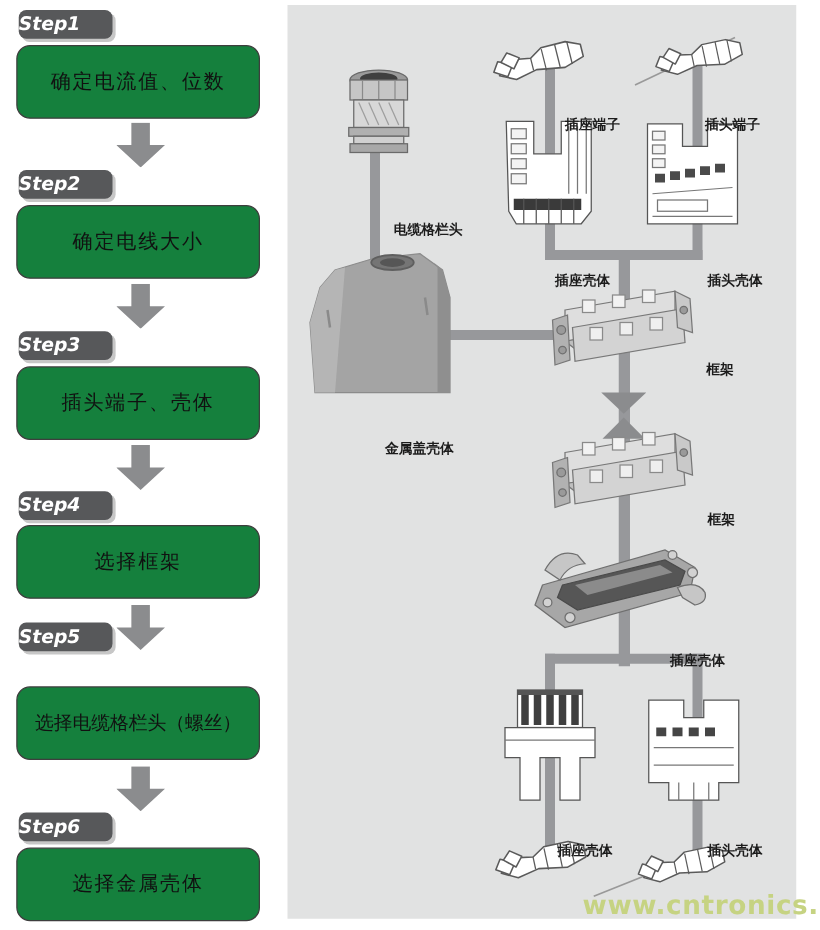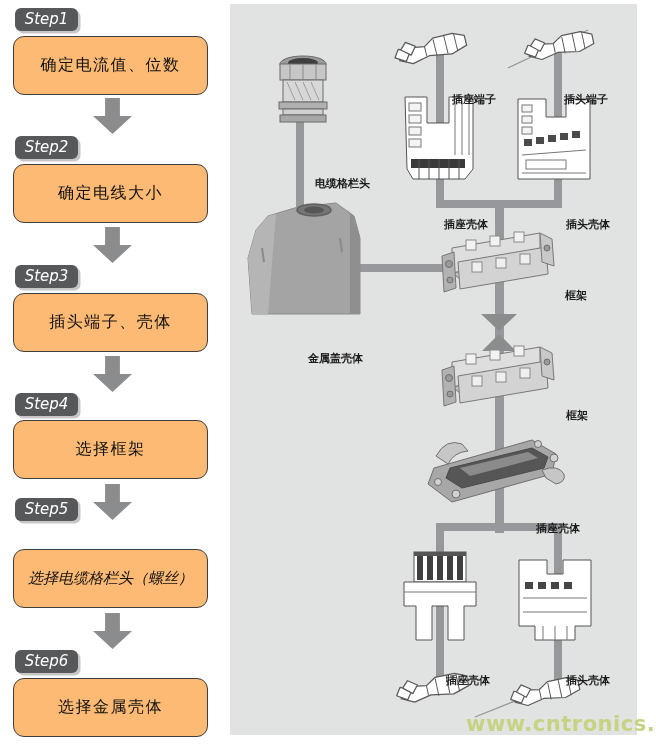--- a/index.html
+++ b/index.html
@@ -1,26 +1,26 @@
 <!DOCTYPE html>
 <html><head>
 <meta charset="utf-8">
 <style>
   html,body{margin:0;padding:0;background:#fff;}
   .canvas{position:relative;width:656px;height:744px;background:#fff;overflow:hidden;
           font-family:"DejaVu Sans","Liberation Sans",sans-serif;}
 
   
-  .badge{position:absolute;left:15px;width:63px;height:23px;background:#57585a;border-radius:6px;
-         box-shadow:2.5px 2.5px 0 #c7c7c7;color:#fff;font-weight:normal;font-style:italic;
-         font-size:15px;line-height:23px;text-align:center;}
-  .stepbox{position:absolute;left:13px;width:193px;height:57px;background:#fdba74;
+  .badge{position:absolute;left:15px;width:75px;height:23px;background:#57585a;border-radius:6px;
+         box-shadow:2.5px 2.5px 0 #c7c7c7;color:#fff;font-weight:bold;font-style:italic;
+         font-size:15px;line-height:23px;}
+  .stepbox{position:absolute;left:13px;width:193px;height:57px;background:#15803d;
            border:1.6px solid #3e3e3e;border-radius:11px;display:flex;align-items:center;
            justify-content:center;font-size:16px;color:#111;letter-spacing:1.5px;white-space:nowrap;}
-  .bx5{letter-spacing:0;font-size:15px;font-style:italic;}
+  .bx5{letter-spacing:0;font-size:15px;}
   .down-arrow{position:absolute;left:93px;width:39px;height:36px;background:#8b8c8e;
               clip-path:polygon(31% 0,69% 0,69% 50%,100% 50%,50% 100%,0 50%,31% 50%);}
   .bg1{top:8px}  .bx1{top:36px}  .ar1{top:98px}
   .bg2{top:136px}.bx2{top:164px} .ar2{top:227px}
   .bg3{top:265px}.bx3{top:293px} .ar3{top:356px}
   .bg4{top:393px}.bx4{top:420px} .ar4{top:484px}
   .bg5{top:498px}.bx5{top:549px} .ar5{top:613px}
   .bg6{top:650px}.bx6{top:678px}
 
   

